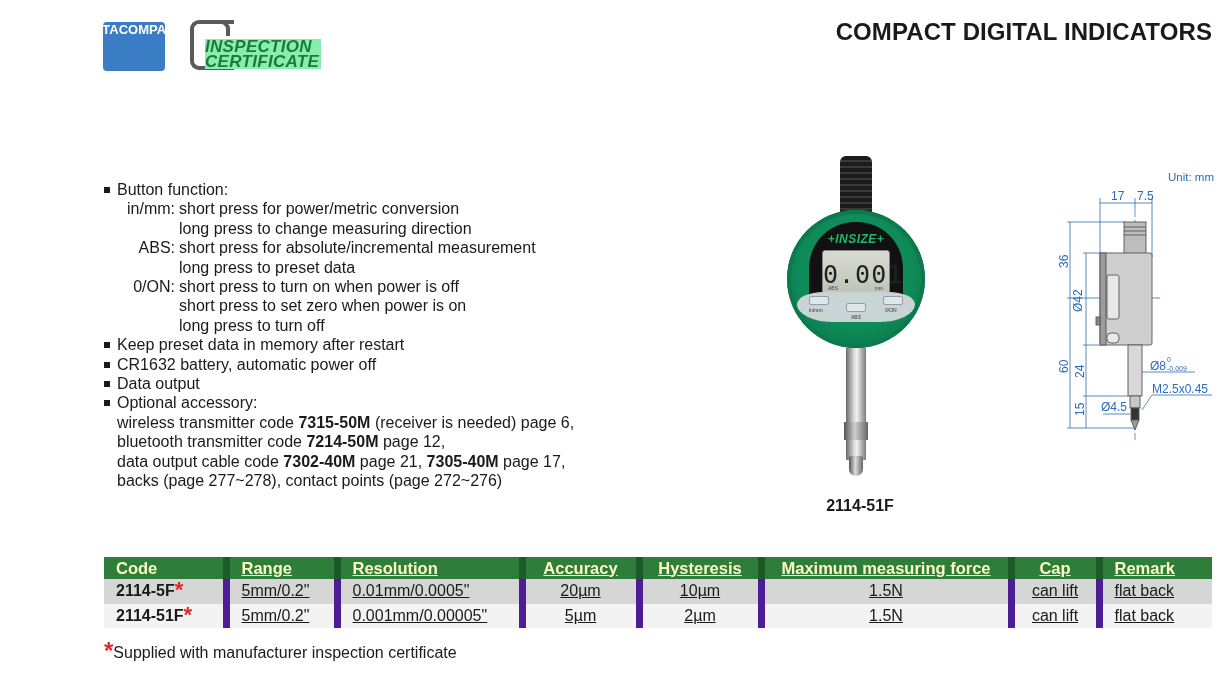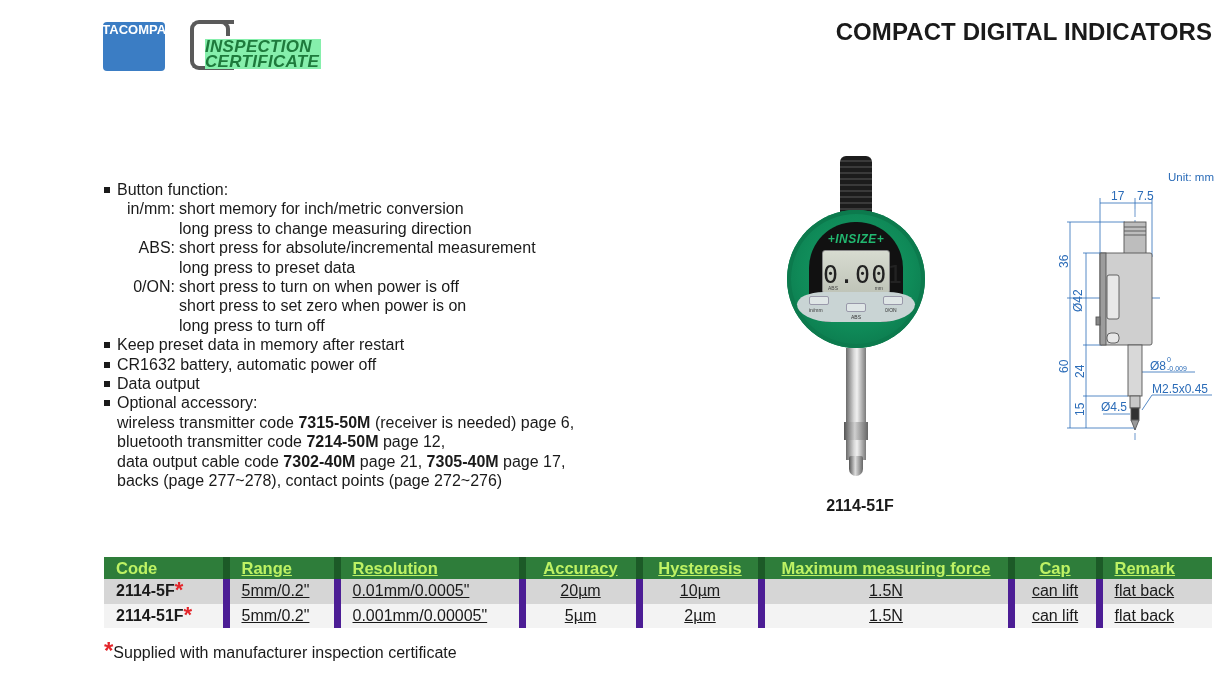--- a/index.html
+++ b/index.html
@@ -101,21 +101,21 @@
   
   .drawing { position: absolute; left: 1040px; top: 165px; width: 184px; height: 280px; }
   .unit-label { position: absolute; right: 10px; top: 6px; font-size: 11.5px; color: #2b6cb8; }
 
   
   .spec-table {
     position: absolute; left: 104px; top: 557px; width: 1108px;
     border-collapse: collapse; font-size: 16px;
   }
   .spec-table th {
-    background: #2e7d3a; color: #bef264; font-weight: bold; height: 22px;
+    background: #2e7d3a; color: #fef9c3; font-weight: bold; height: 22px;
     padding: 0 12px; white-space: nowrap; font-size: 16.5px; margin-top: 24px;
   }
   .spec-table td { height: 24.5px; padding: 0 12px; white-space: nowrap; color: #1a1a1a; }
   .spec-table tr.row-0 td { background: #d6d6d6; }
   .spec-table tr.row-1 td { background: #f3f3f3; }
   .spec-table th + th, .spec-table td + td { border-left: 7px solid #4c1d95; text-decoration: underline; }
   .spec-table th { border-left-color: #1c5a27 !important; }
   .c-left { text-align: left; }
   .c-center { text-align: center; }
   .code-cell { font-weight: bold; }
@@ -140,21 +140,21 @@
   </div>
 </div>
 
 <h1 class="page-title">COMPACT DIGITAL INDICATORS</h1>
 
 <div class="features">
   <div class="bullet">Button function:</div>
 
   <div class="btnrow">
     <span class="btnkey">in/mm:</span>
-    <span class="btnval">short memory for inch/metric conversion</span>
+    <span class="btnval">short press for power/metric conversion</span>
   </div>
   <div class="indent" style="padding-left:76px">long press to change measuring direction</div>
 
   <div class="btnrow">
     <span class="btnkey">ABS:</span>
     <span class="btnval">short press for absolute/incremental measurement</span>
   </div>
   <div style="padding-left:76px">long press to preset data</div>
 
   <div class="btnrow">

